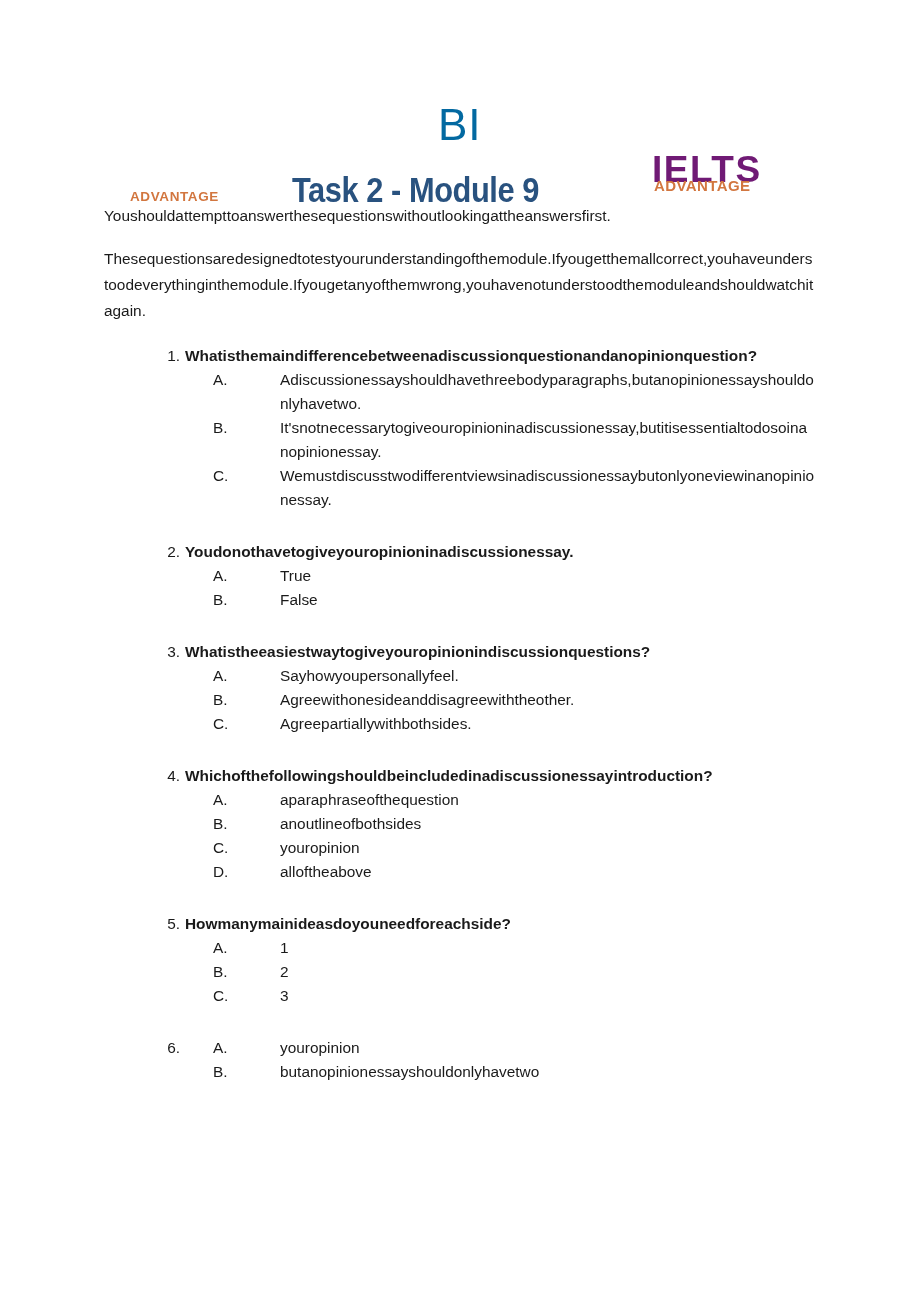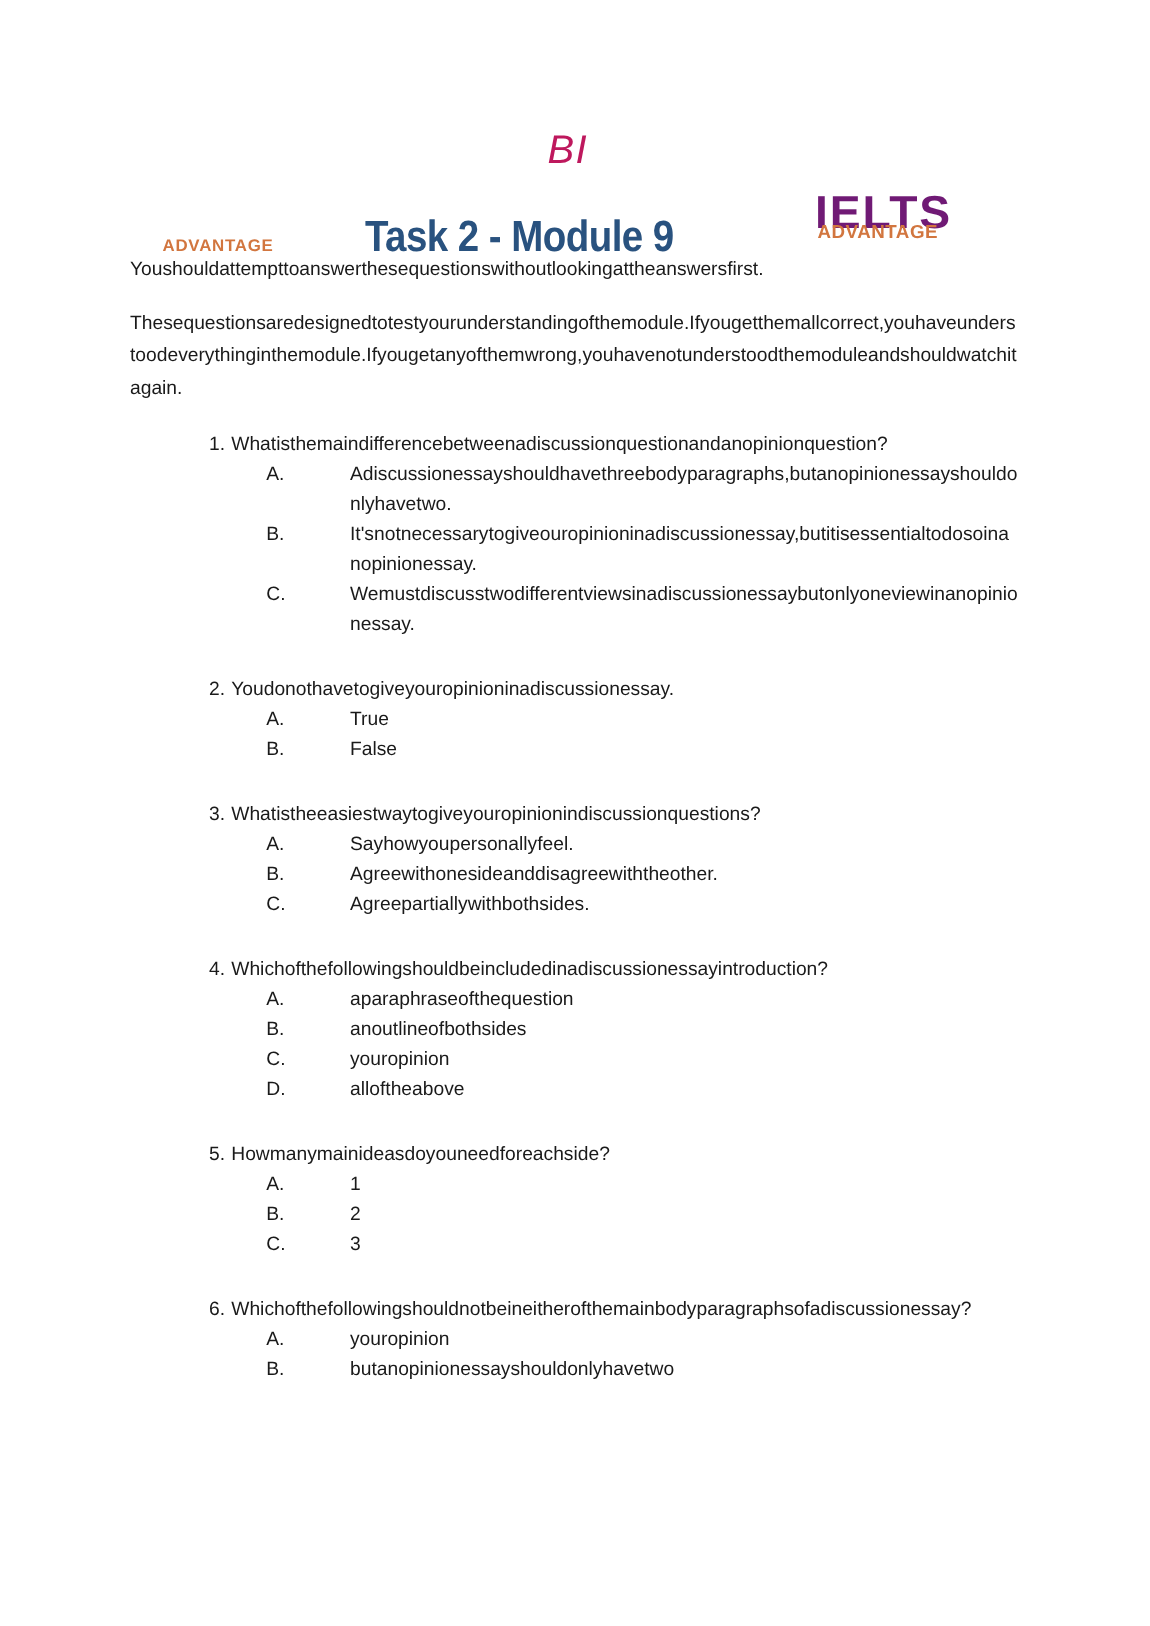--- a/index.html
+++ b/index.html
@@ -35,27 +35,26 @@
     color: #D2763F;
     font-family: "Liberation Sans", sans-serif;
     white-space: nowrap;
   }
 
   
   .wm-bi {
     position: absolute;
     left: 438px;
     top: 103px;
-    font-size: 32px;
+    font-size: 44px;
     font-weight: 400;
     letter-spacing: 1px;
-    color: #be185d;
+    color: #0369a1;
     font-family: "Liberation Sans", sans-serif;
     line-height: 1;
-    font-style: italic;
   }
 
   
   .doc-title {
     position: absolute;
     left: 292px;
     top: 172px;
     font-size: 35px;
     font-weight: bold;
     color: #29527F;
@@ -141,20 +140,21 @@
     line-height: 24px;
     color: #1a1a1a;
   }
   .q-text {
     font-size: 15.4px;
     line-height: 24px;
     color: #1a1a1a;
     word-break: break-all;
     overflow-wrap: anywhere;
     margin: 0;
+    font-weight: bold;
   }
   .options {
     margin: 0;
     padding: 0;
     list-style: none;
   }
   .opt {
     position: relative;
     padding-left: 27px;
     margin-left: 28px;
@@ -286,21 +286,20 @@
             <span class="opt-text">2</span>
           </li>
           <li class="opt">
             <span class="opt-letter">C.</span>
             <span class="opt-text">3</span>
           </li>
         </ul>
       </li>
       <li class="q-block">
         <span class="q-num">6.</span>
-        <div class="q-text">Whichofthefollowingshouldnotbeineitherofthemainbodyparagraphsofadiscussionessay?</div>
         <ul class="options">
           <li class="opt">
             <span class="opt-letter">A.</span>
             <span class="opt-text">youropinion</span>
           </li>
           <li class="opt">
             <span class="opt-letter">B.</span>
             <span class="opt-text">butanopinionessayshouldonlyhavetwo</span>
           </li>
         </ul>

